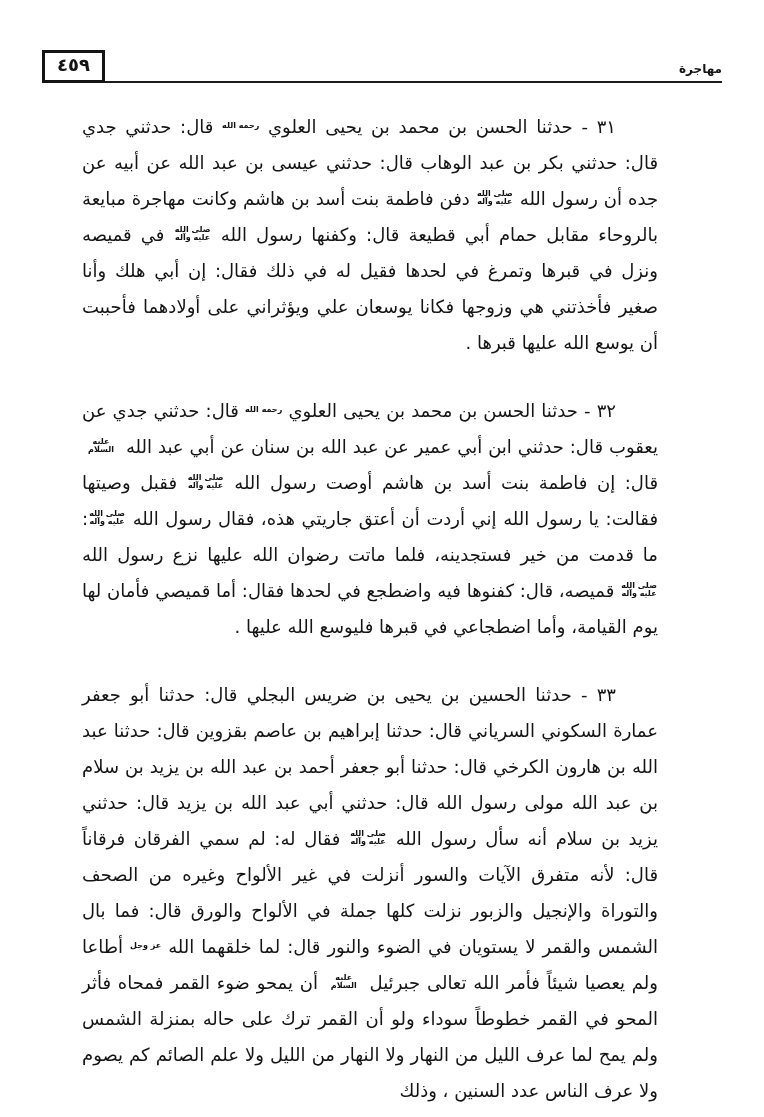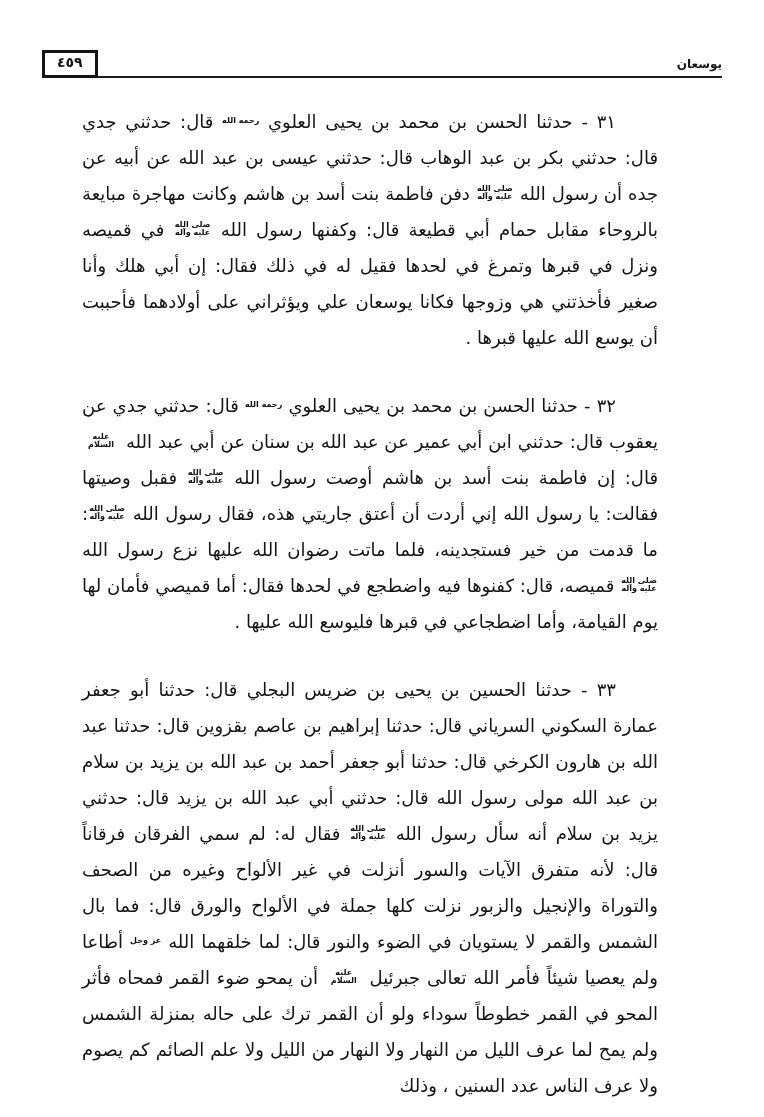--- a/index.html
+++ b/index.html
@@ -17,21 +17,21 @@
   }
   .header {
     display: flex;
     justify-content: space-between;
     align-items: flex-end;
     border-bottom: 2px solid #1c1c1c;
   }
   .page-number-box {
     border: 3px solid #141414;
     padding: 1px 12px 3px 12px;
-    font-size: 14px;
+    font-size: 18px;
     font-weight: bold;
     line-height: 1.25;
     margin-bottom: -2px;
     background: #fff;
   }
   .book-title {
     font-size: 12px;
     font-weight: bold;
     padding-bottom: 5px;
     direction: rtl;
@@ -62,20 +62,20 @@
   }
 </style>
 </head>
 <body>
 
 <div class="page">
   <div class="header">
     <div class="page-number-box">
       <span>٤٥٩</span>
     </div>
-    <div class="book-title">يوسعان</div>
+    <div class="book-title">مهاجرة</div>
   </div>
   <div class="text-body" dir="rtl" lang="ar">
       <p class="para"><span>٣١ - حدثنا الحسن بن محمد بن يحيى العلوي </span><span class="seal">رحمه الله</span><span> قال: حدثني جدي قال: حدثني بكر بن عبد الوهاب قال: حدثني عيسى بن عبد الله عن أبيه عن جده أن رسول الله </span><span class="seal">صلى الله عليه وآله</span><span> دفن فاطمة بنت أسد بن هاشم وكانت مهاجرة مبايعة بالروحاء مقابل حمام أبي قطيعة قال: وكفنها رسول الله </span><span class="seal">صلى الله عليه وآله</span><span> في قميصه ونزل في قبرها وتمرغ في لحدها فقيل له في ذلك فقال: إن أبي هلك وأنا صغير فأخذتني هي وزوجها فكانا يوسعان علي ويؤثراني على أولادهما فأحببت أن يوسع الله عليها قبرها .</span></p>
       <p class="para"><span>٣٢ - حدثنا الحسن بن محمد بن يحيى العلوي </span><span class="seal">رحمه الله</span><span> قال: حدثني جدي عن يعقوب قال: حدثني ابن أبي عمير عن عبد الله بن سنان عن أبي عبد الله </span><span class="seal">عليه السلام</span><span> قال: إن فاطمة بنت أسد بن هاشم أوصت رسول الله </span><span class="seal">صلى الله عليه وآله</span><span> فقبل وصيتها فقالت: يا رسول الله إني أردت أن أعتق جاريتي هذه، فقال رسول الله </span><span class="seal">صلى الله عليه وآله</span><span>: ما قدمت من خير فستجدينه، فلما ماتت رضوان الله عليها نزع رسول الله </span><span class="seal">صلى الله عليه وآله</span><span> قميصه، قال: كفنوها فيه واضطجع في لحدها فقال: أما قميصي فأمان لها يوم القيامة، وأما اضطجاعي في قبرها فليوسع الله عليها .</span></p>
       <p class="para"><span>٣٣ - حدثنا الحسين بن يحيى بن ضريس البجلي قال: حدثنا أبو جعفر عمارة السكوني السرياني قال: حدثنا إبراهيم بن عاصم بقزوين قال: حدثنا عبد الله بن هارون الكرخي قال: حدثنا أبو جعفر أحمد بن عبد الله بن يزيد بن سلام بن عبد الله مولى رسول الله قال: حدثني أبي عبد الله بن يزيد قال: حدثني يزيد بن سلام أنه سأل رسول الله </span><span class="seal">صلى الله عليه وآله</span><span> فقال له: لم سمي الفرقان فرقاناً قال: لأنه متفرق الآيات والسور أنزلت في غير الألواح وغيره من الصحف والتوراة والإنجيل والزبور نزلت كلها جملة في الألواح والورق قال: فما بال الشمس والقمر لا يستويان في الضوء والنور قال: لما خلقهما الله </span><span class="seal">عز وجل</span><span> أطاعا ولم يعصيا شيئاً فأمر الله تعالى جبرئيل </span><span class="seal">عليه السلام</span><span> أن يمحو ضوء القمر فمحاه فأثر المحو في القمر خطوطاً سوداء ولو أن القمر ترك على حاله بمنزلة الشمس ولم يمح لما عرف الليل من النهار ولا النهار من الليل ولا علم الصائم كم يصوم ولا عرف الناس عدد السنين ، وذلك</span></p>
     </div>
 </div>
 
 </body></html>

